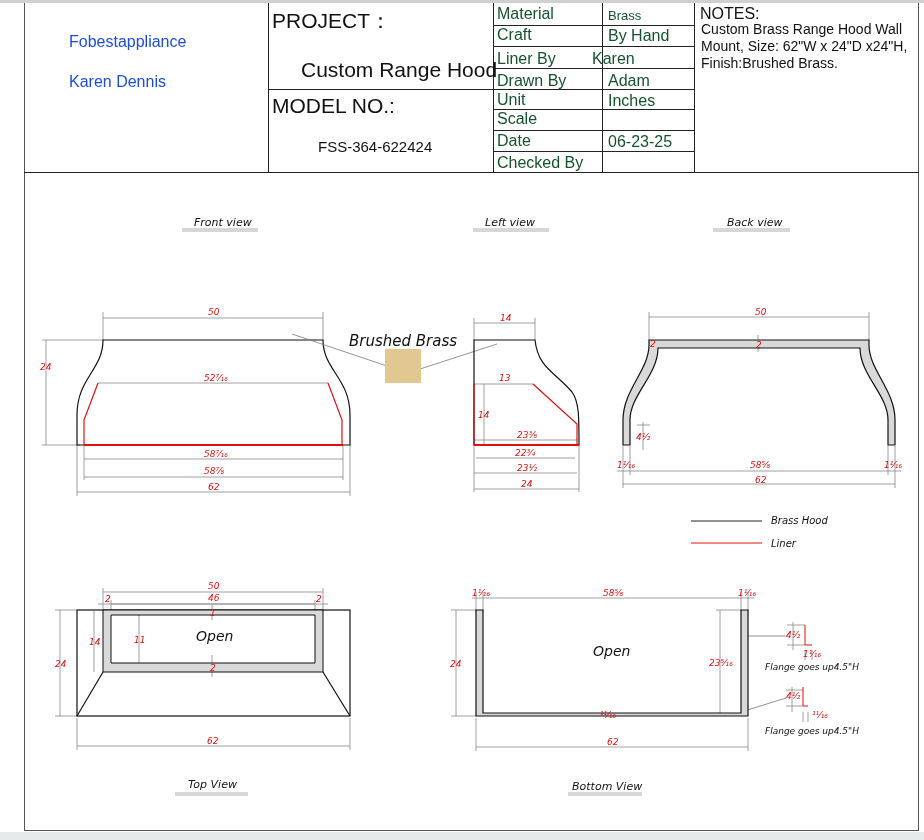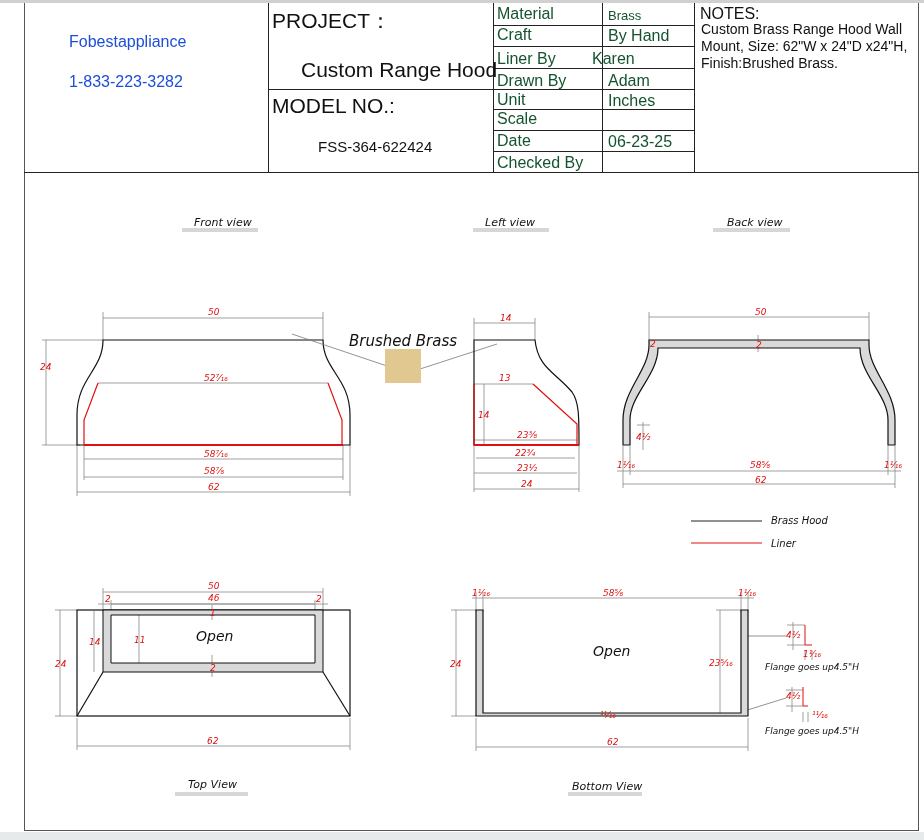--- a/index.html
+++ b/index.html
@@ -38,21 +38,21 @@
   <div class="hl" style="left:469px;top:65px;width:201px"></div>
   <div class="hl" style="left:469px;top:86px;width:201px"></div>
   <div class="hl" style="left:469px;top:106px;width:201px"></div>
   <div class="hl" style="left:469px;top:127px;width:201px"></div>
   <div class="hl" style="left:469px;top:148px;width:201px"></div>
 </div>
 
 <div class="company">
   <div>Fobestappliance</div>
   <div style="height:20px"></div>
-  <div>1-833-223-3282</div>
+  <div>Karen Dennis</div>
 </div>
 
 <div class="lbl" style="left:272px;top:7px">PROJECT：</div>
 <div class="lbl" style="left:301px;top:58px">Custom Range Hood</div>
 <div class="lbl" style="left:272px;top:94px">MODEL NO.:</div>
 <div class="lbl" style="left:318px;top:138px;font-size:15px">FSS-364-622424</div>
 
 <div class="cell" style="left:497px;top:5px">Material</div>
 <div class="cell" style="left:608px;top:8px;font-size:13px">Brass</div>
 <div class="cell" style="left:497px;top:26px">Craft</div>

